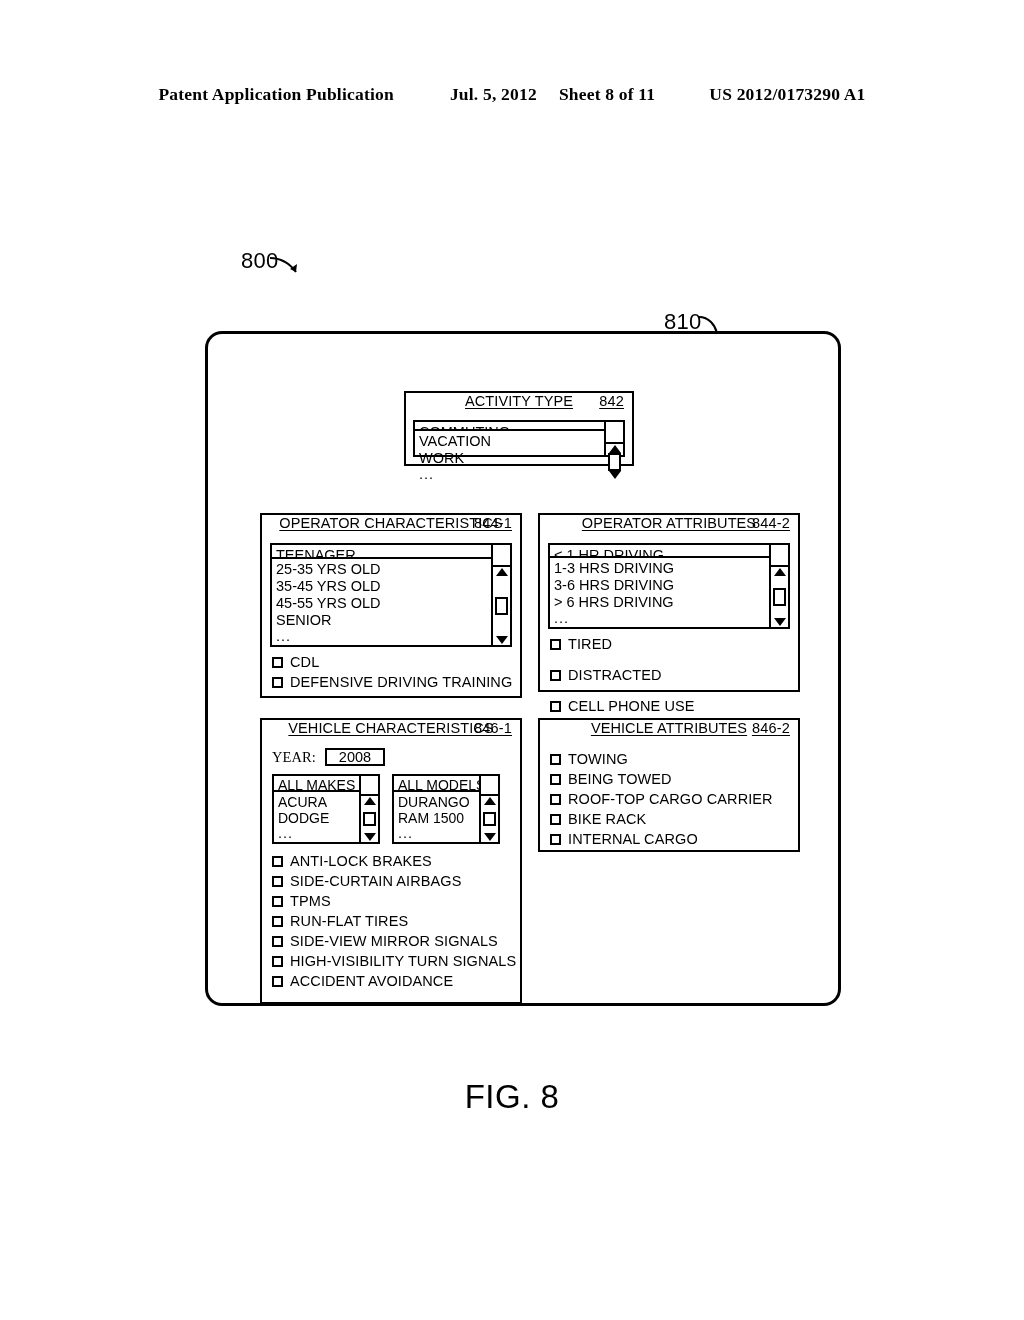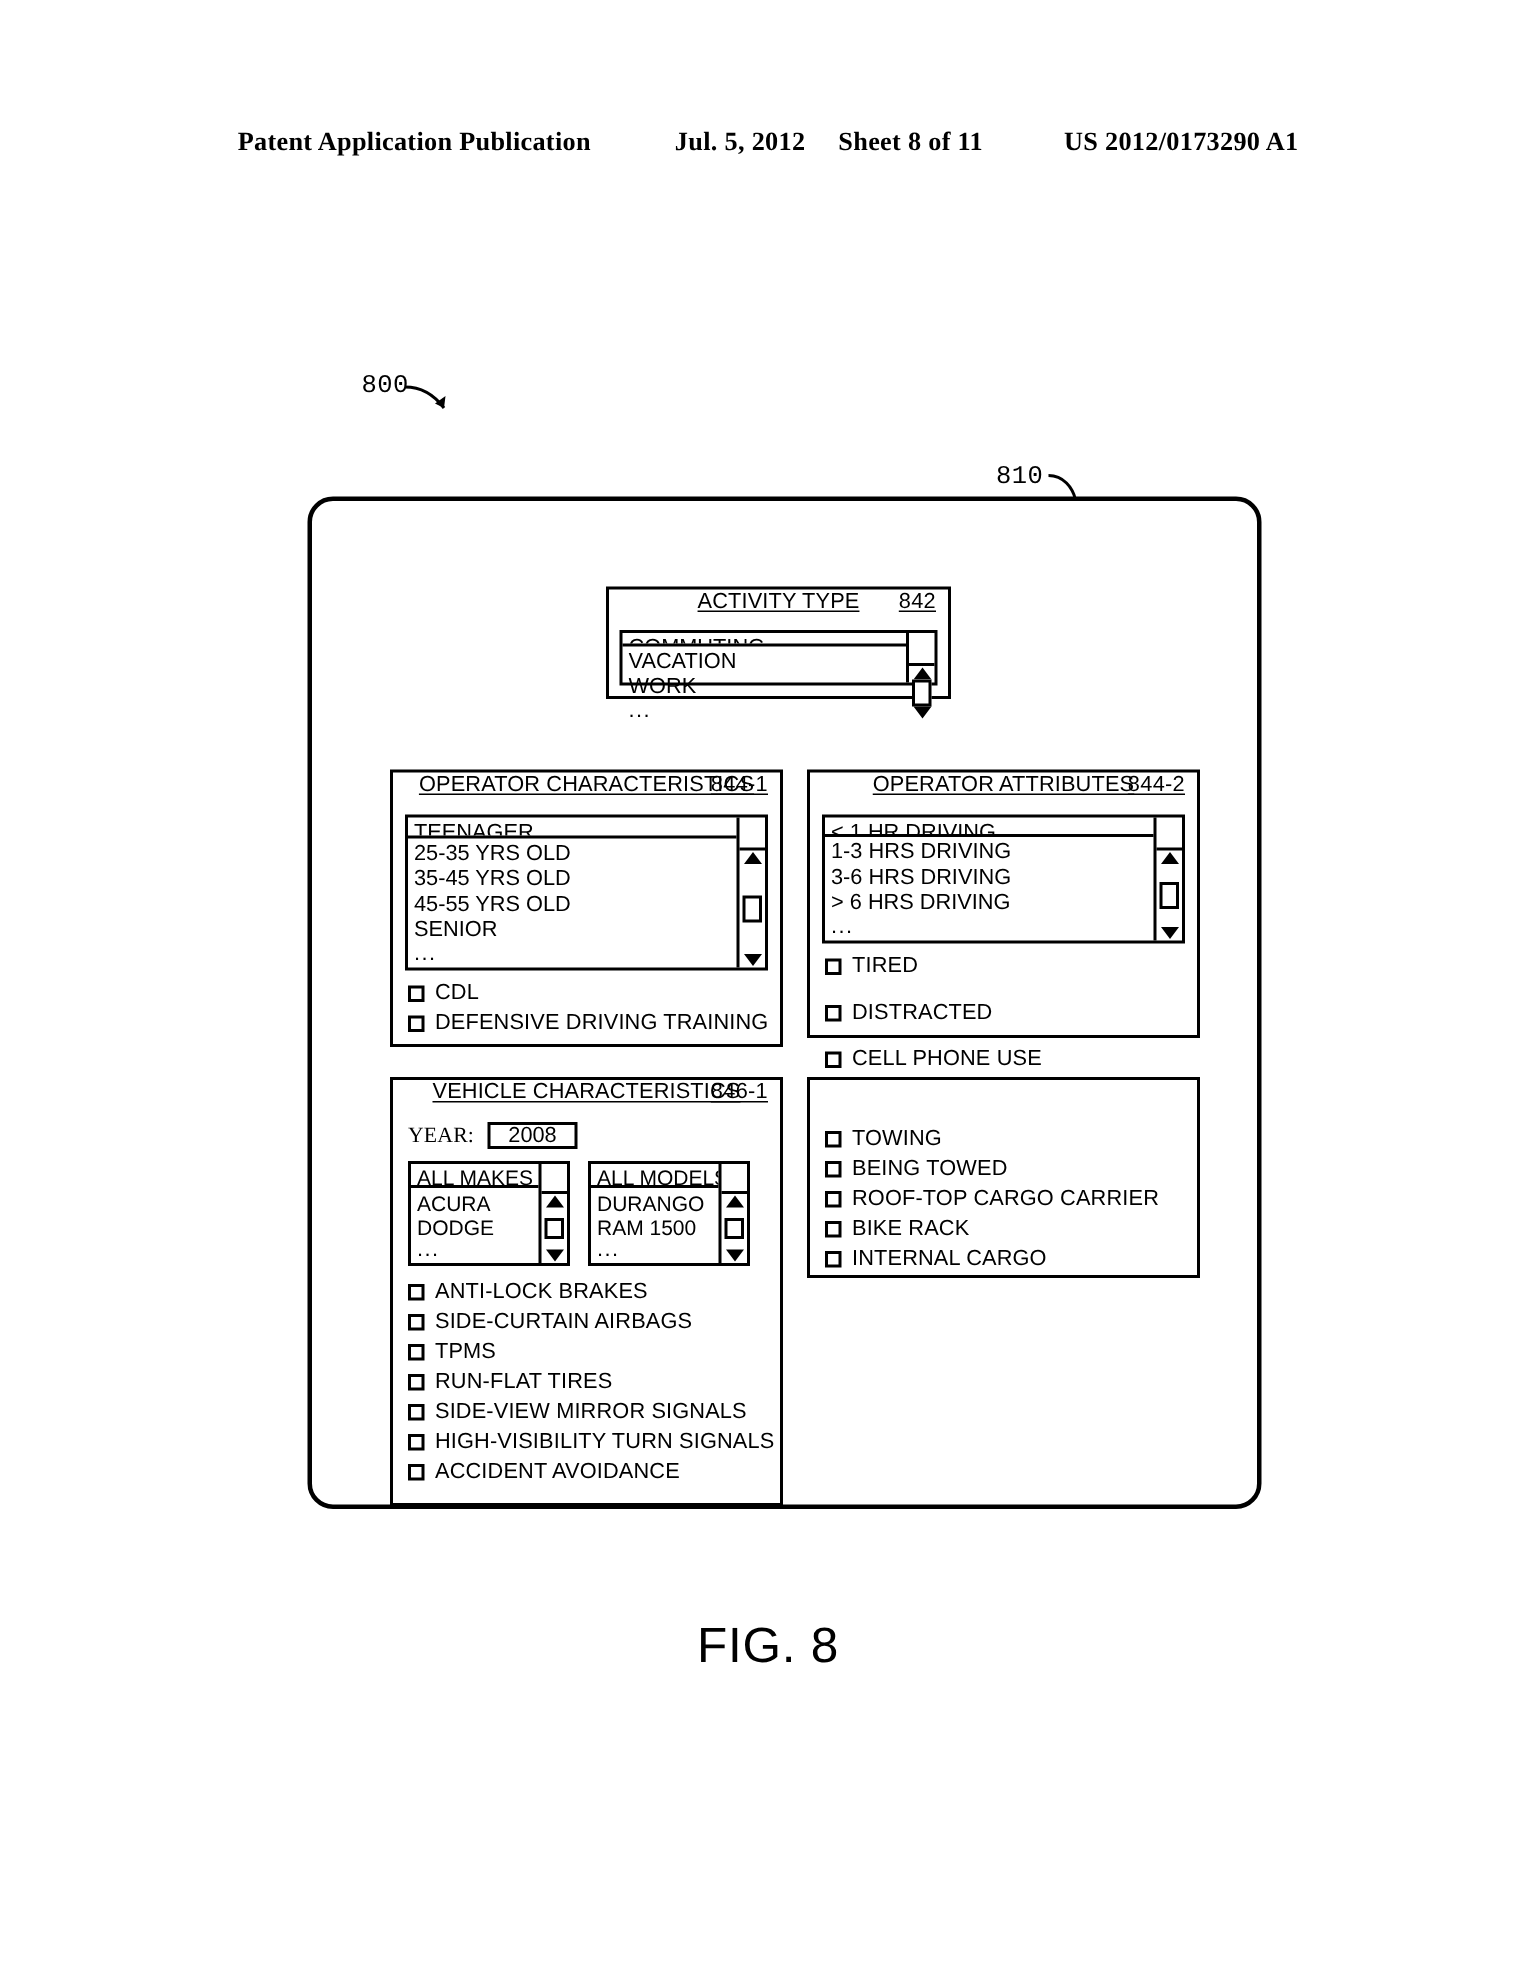--- a/index.html
+++ b/index.html
@@ -31,22 +31,22 @@
     letter-spacing: 0.2px;
     white-space: nowrap;
   }
   .patent-header .seg-title { margin-right: 56px; }
   .patent-header .seg-date  { margin-right: 22px; }
   .patent-header .seg-sheet { margin-right: 54px; }
 
   
   .ref-num {
     position: absolute;
-    font-size: 17px;
-    font-family: Liberation Mono, monospace;
+    font-size: 22px;
+    font-family: Liberation Sans, sans-serif;
     letter-spacing: 0.3px;
   }
   #ref-800 { left: 241px; top: 248px; }
   #ref-810 { left: 664px; top: 309px; }
   .leader-svg { position: absolute; overflow: visible; }
 
   
   .dialog {
     position: absolute;
     left: 205px;
@@ -466,20 +466,24 @@
         <span class="cblabel">HIGH-VISIBILITY TURN SIGNALS</span>
       </div>
       <div class="cbrow">
         <span class="cbox"></span>
         <span class="cblabel">ACCIDENT AVOIDANCE</span>
       </div>
     </div>
   </div>
 
   <div class="panel" id="panel-veh-attr">
+    <div class="panel-head">
+      <span class="ptitle">VEHICLE ATTRIBUTES</span>
+      <span class="pnum">846-2</span>
+    </div>
     <div class="cb-list">
       <div class="cbrow">
         <span class="cbox"></span>
         <span class="cblabel">TOWING</span>
       </div>
       <div class="cbrow">
         <span class="cbox"></span>
         <span class="cblabel">BEING TOWED</span>
       </div>
       <div class="cbrow">

